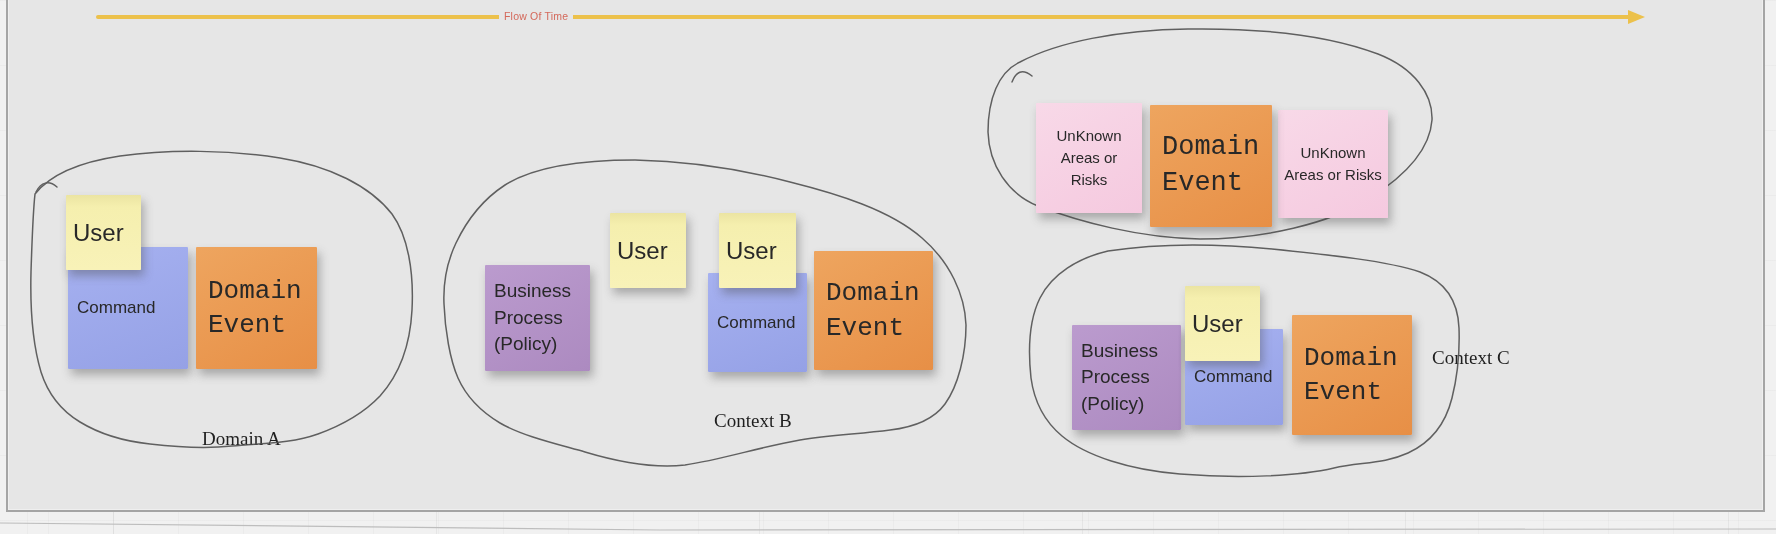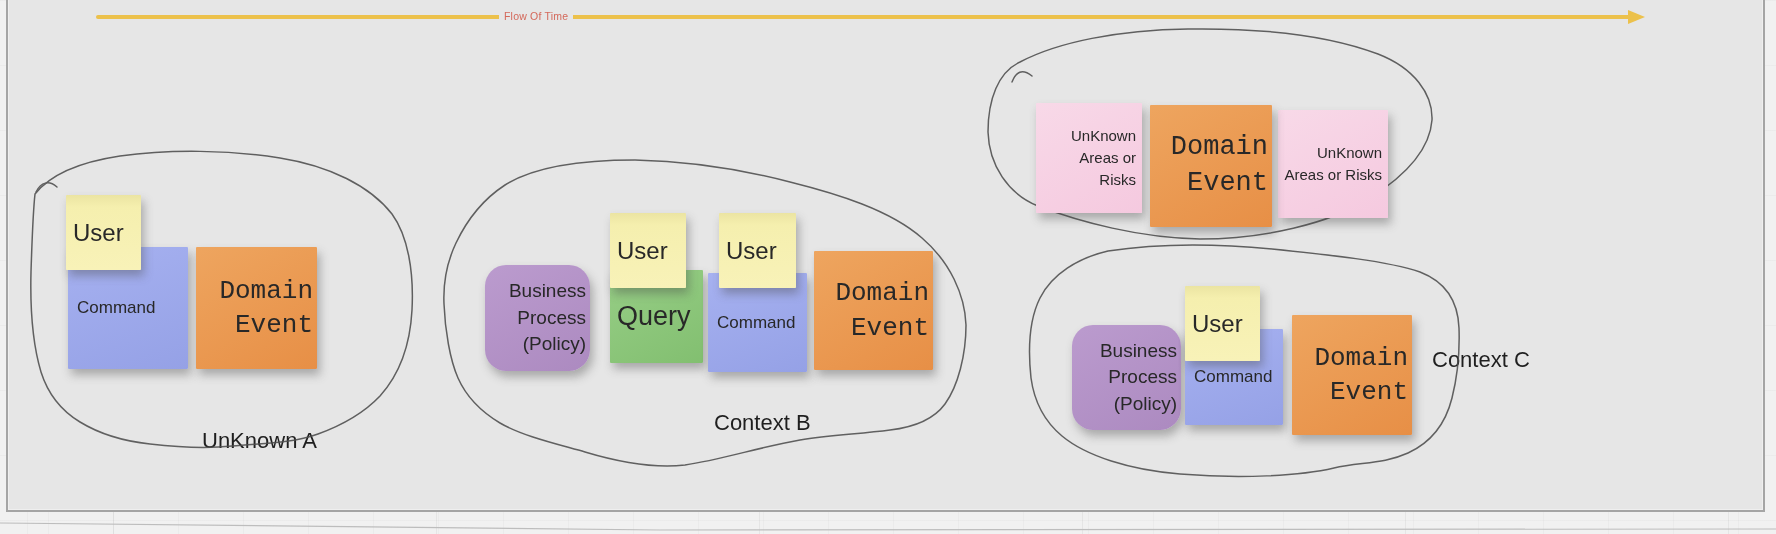--- a/index.html
+++ b/index.html
@@ -24,46 +24,46 @@
   
   .flow-line{position:absolute;left:96px;top:15px;width:1534px;height:4px;background:#ecc14b;border-radius:2px;z-index:5;}
   .flow-head{position:absolute;left:1628px;top:10px;width:0;height:0;z-index:5;
     border-left:17px solid #ecc14b;border-top:7px solid transparent;border-bottom:7px solid transparent;}
   .flow-label{position:absolute;left:499px;top:9px;z-index:6;background:#e6e6e6;
     color:#d4685a;font-size:10.5px;line-height:15px;padding:0 5px;letter-spacing:0.2px;text-align:center;}
 
   
   .note{position:absolute;box-sizing:border-box;display:flex;align-items:center;z-index:8;
     color:#282828;border-radius:1px;box-shadow:3px 6px 10px rgba(70,70,70,0.38);}
-  .note .nt{display:block;text-align:right;}
+  .note .nt{display:block;}
   .yellow{background:linear-gradient(180deg,#ebe4a2 0%,#f5efae 16%,#f8f2b8 100%);}
   .blue{background:linear-gradient(160deg,#a6b1f0 0%,#95a1e6 100%);}
   .orange{background:linear-gradient(150deg,#eea55f 0%,#e78f46 100%);font-family:Liberation Mono, monospace;}
   .purple{background:linear-gradient(150deg,#bb9bce 0%,#ac8ac0 100%);}
   .green{background:linear-gradient(150deg,#97ce86 0%,#82bf70 100%);}
   .pink{background:linear-gradient(150deg,#f8d9e8 0%,#f5c9df 100%);justify-content:center;text-align:center;}
 
   .f-user{font-size:24px;padding-left:7px;}
   .f-cmd{font-size:17px;padding-left:9px;}
   .f-dom{font-size:26px;line-height:1.32;padding-left:12px;padding-right:4px;}
   .f-dom-big{font-size:27px;line-height:1.32;padding-left:12px;padding-right:4px;}
-  .f-biz{font-size:19px;line-height:1.4;padding-left:9px;padding-right:4px;border-radius:21px;}
+  .f-biz{font-size:19px;line-height:1.4;padding-left:9px;padding-right:4px;}
   .f-query{font-size:27px;padding-left:7px;}
   .f-risk{font-size:15px;line-height:1.45;padding:0 6px;}
 
-  .ctx-label{position:absolute;z-index:3;font-size:22px;color:#1f1f1f;white-space:nowrap;}
+  .ctx-label{position:absolute;z-index:3;font-size:19px;color:#1f1f1f;white-space:nowrap;font-family:Liberation Serif, serif;}
 </style>
 </head>
 <body>
 
 <div class="stage">
 
   <div class="frame"></div>
 
-  <div class="ctx-label" style="left:202px;top:428px">UnKnown A</div>
+  <div class="ctx-label" style="left:202px;top:428px">Domain A</div>
   <div class="ctx-label" style="left:714px;top:410px">Context B</div>
   <div class="ctx-label" style="left:1432px;top:347px">Context C</div>
 
   <svg class="overlay" width="1776" height="534" viewBox="0 0 1776 534">
     <g fill="none" stroke="#4d4d4d" stroke-width="1.5" stroke-linecap="round" opacity="0.88">
       <path d="M 35,194
         C 50,175 80,162 120,156 C 170,149 230,150 280,158 C 330,166 370,186 392,214
         C 408,236 414,272 412,310 C 410,348 398,376 380,396 C 362,415 340,426 318,434
         C 290,444 260,443 232,446 C 204,449 176,447 150,444 C 122,441 98,433 80,422
         C 60,410 48,394 41,372 C 33,345 30,310 31,272 C 32,240 33,212 35,194 Z"></path>
@@ -98,23 +98,20 @@
   <div class="note orange f-dom" style="left:196px;top:247px;width:121px;height:122px">
     <span class="nt">Domain Event</span>
     </div>
   <div class="note yellow f-user" style="left:66px;top:195px;width:75px;height:75px">
     <span class="nt">User</span>
     </div>
 
   <div class="note purple f-biz" style="left:485px;top:265px;width:105px;height:106px">
     <span class="nt">Business Process (Policy)</span>
     </div>
-  <div class="note green f-query" style="left:610px;top:270px;width:93px;height:93px">
-    <span class="nt">Query</span>
-    </div>
   <div class="note blue f-cmd" style="left:708px;top:273px;width:99px;height:99px">
     <span class="nt">Command</span>
     </div>
   <div class="note orange f-dom" style="left:814px;top:251px;width:119px;height:119px">
     <span class="nt">Domain Event</span>
     </div>
   <div class="note yellow f-user" style="left:610px;top:213px;width:76px;height:75px">
     <span class="nt">User</span>
     </div>
   <div class="note yellow f-user" style="left:719px;top:213px;width:77px;height:75px">

